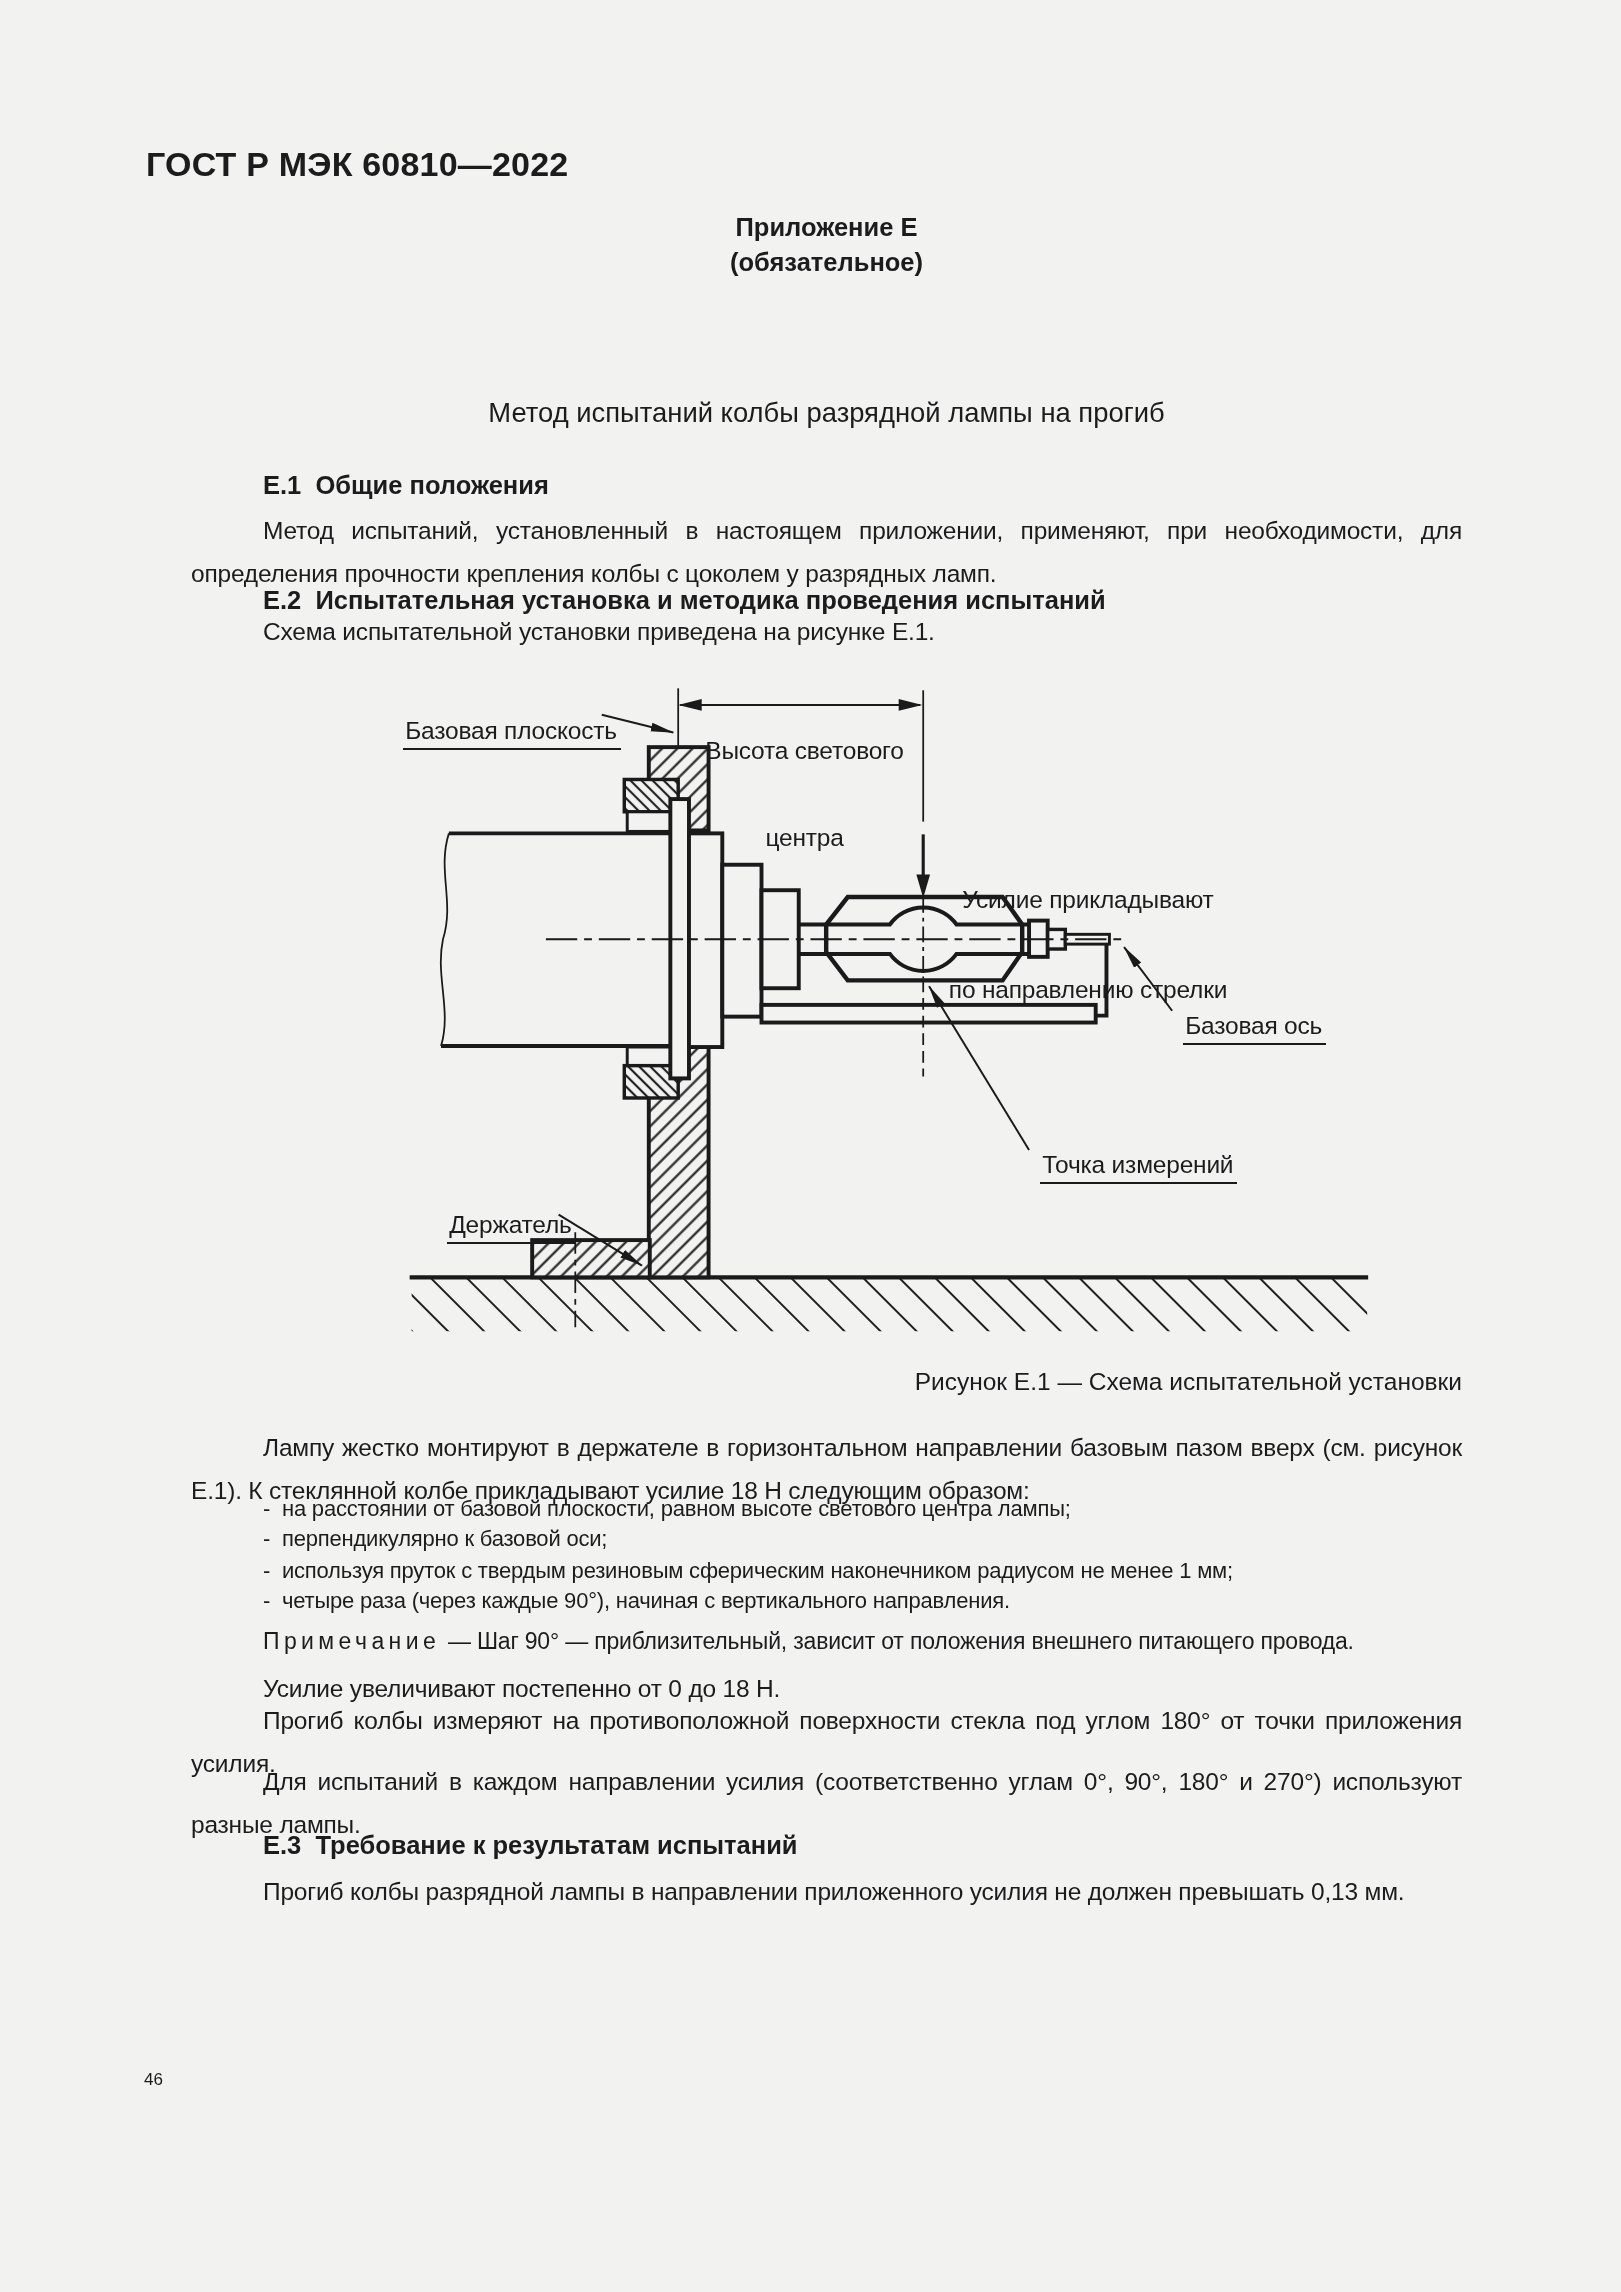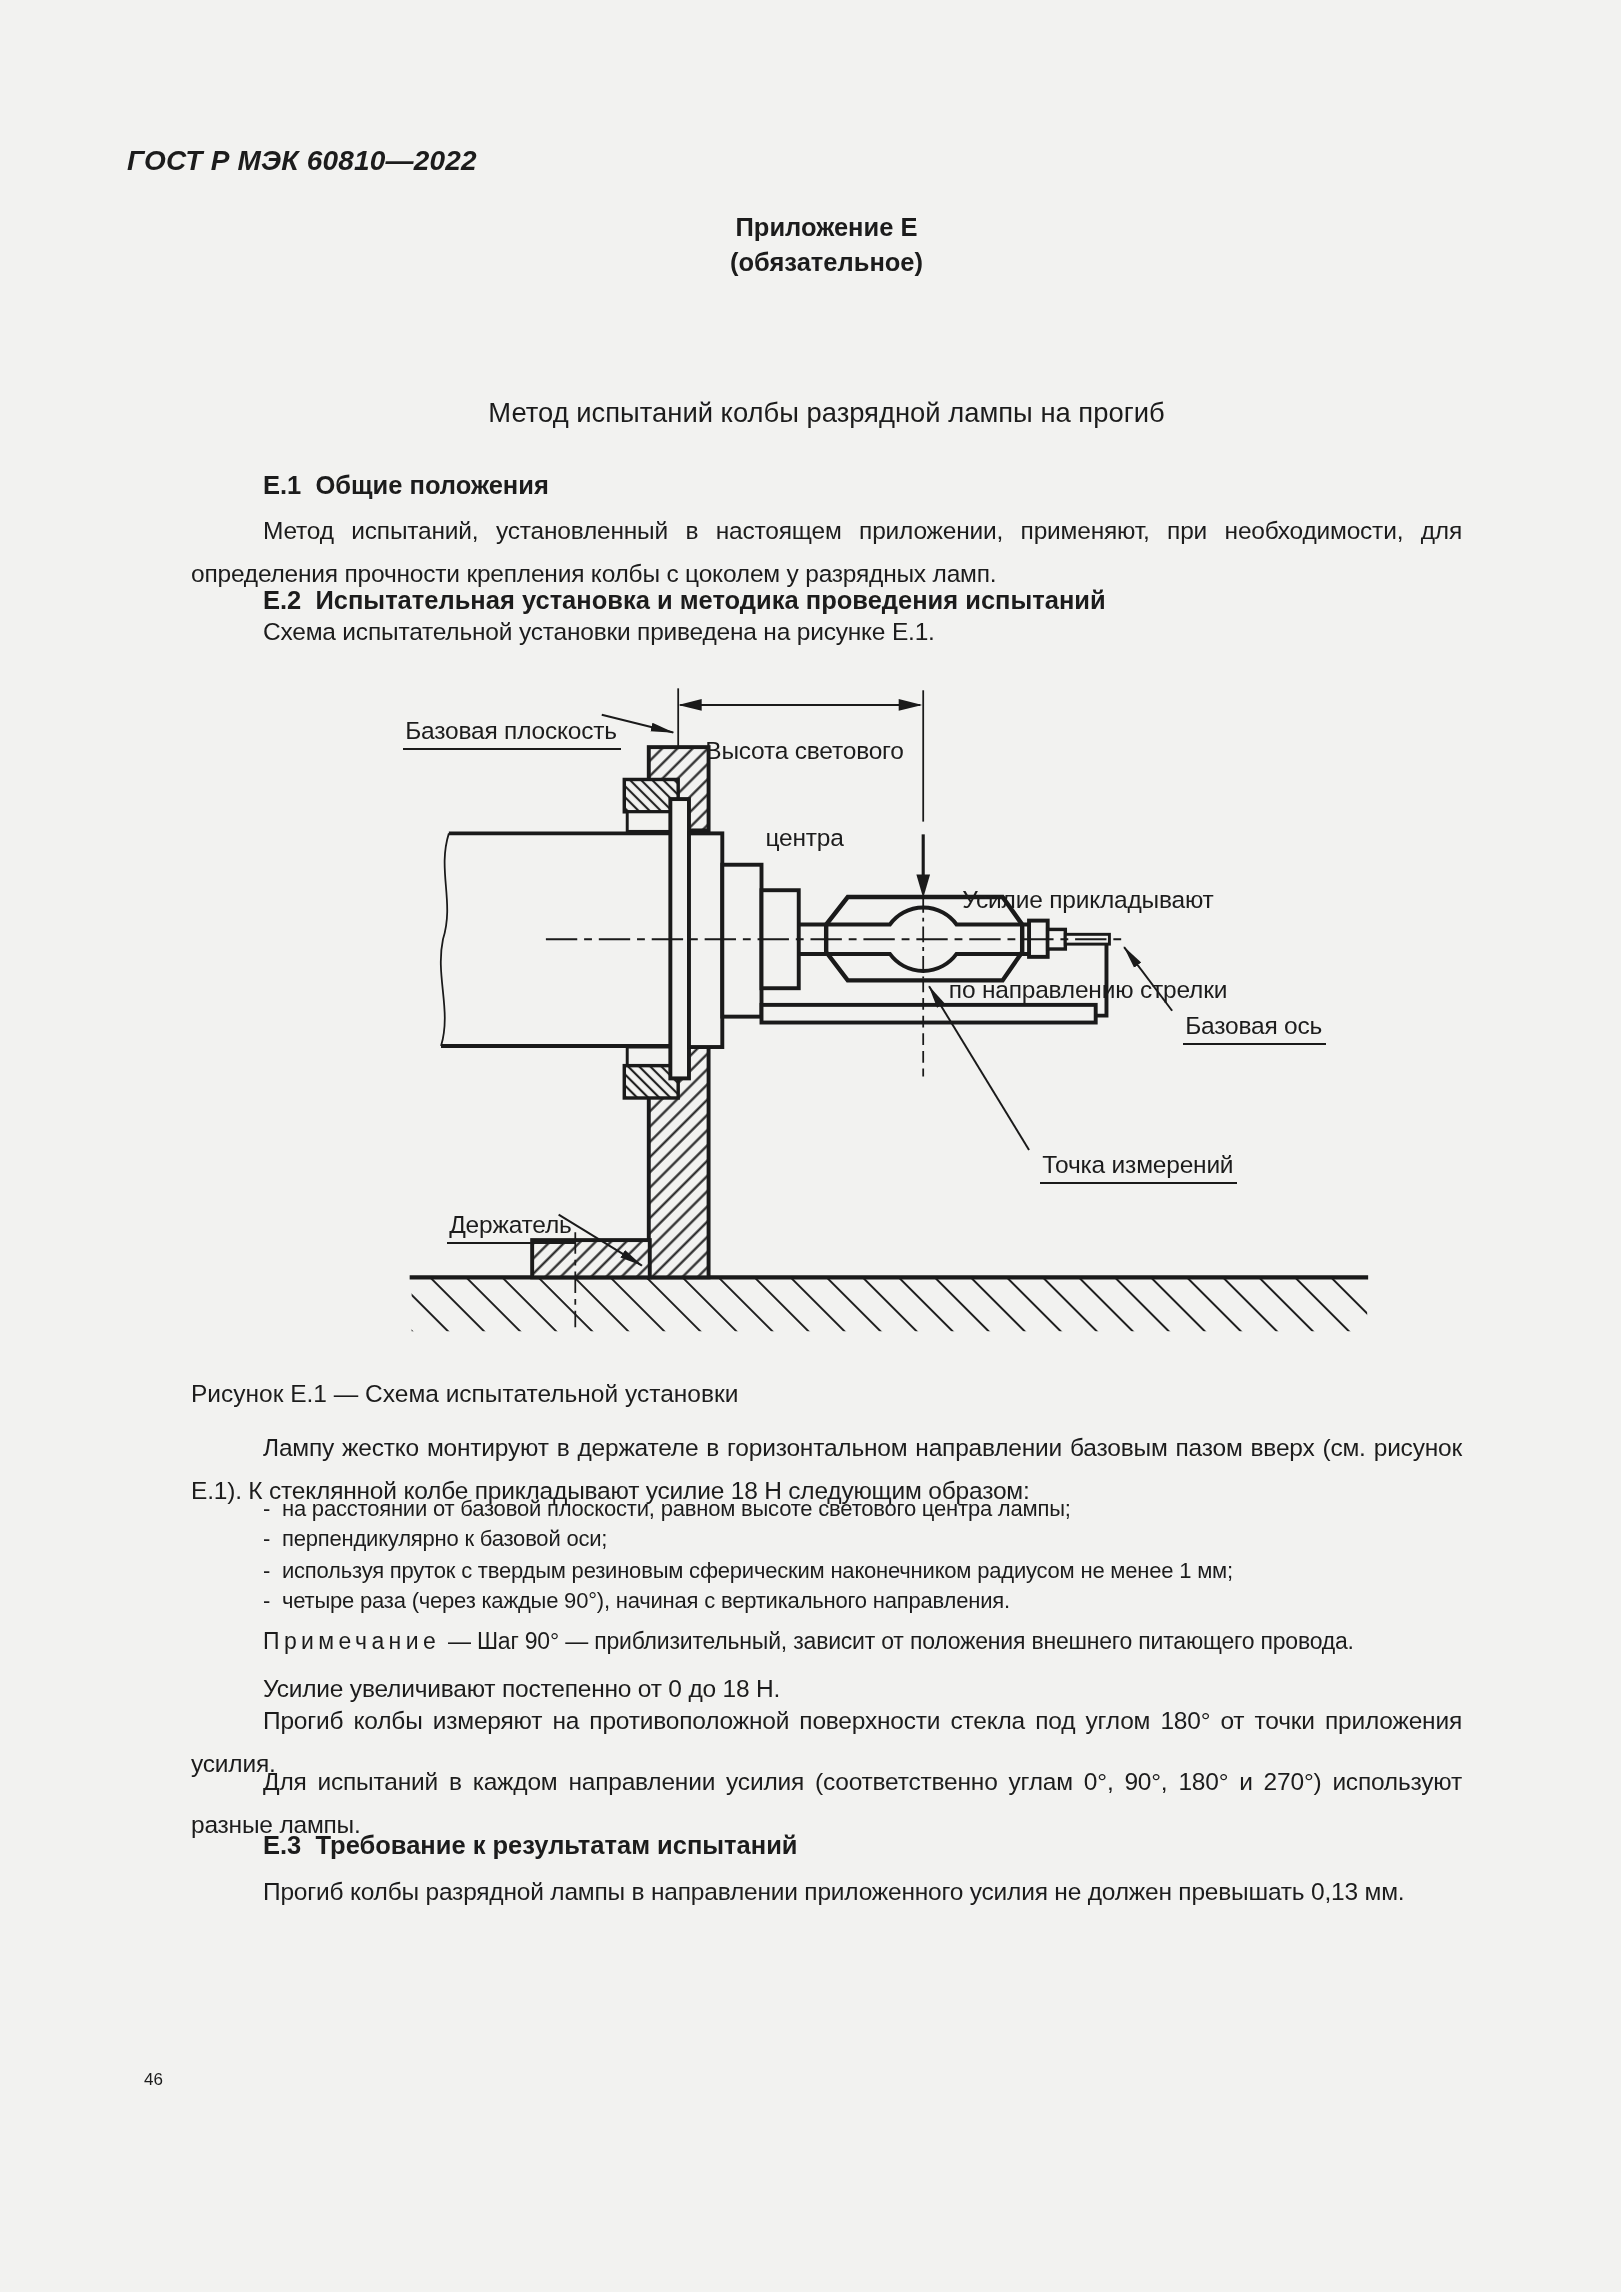--- a/index.html
+++ b/index.html
@@ -6,22 +6,22 @@
   body{
     width:1621px;height:2293px;position:relative;
     background:#f2f2f0;
     font-family:"Liberation Sans", sans-serif;
     color:#1c1c1c;
     -webkit-font-smoothing:antialiased;
   }
   .abs{position:absolute;}
   .t{white-space:pre-wrap;}
   .doc-header{
-    left:127px;top:145px;
-    font-size:28px;font-weight:bold;letter-spacing:0.2px;font-style:italic;
+    left:146px;top:145px;
+    font-size:34px;font-weight:bold;letter-spacing:0.2px;
   }
   .center-col{left:191px;width:1271px;text-align:center;}
   .appendix-line{font-size:25.5px;font-weight:bold;line-height:33px;}
   .doc-title{font-size:27.4px;font-weight:normal;}
   .heading{
     left:191px;width:1271px;
     padding-left:72px;box-sizing:border-box;
     font-size:25.5px;font-weight:bold;
   }
   .para{
@@ -37,23 +37,22 @@
     padding-left:72px;box-sizing:border-box;
     font-size:22px;line-height:31px;letter-spacing:-0.2px;
   }
   .note{
     left:191px;width:1271px;
     padding-left:72px;box-sizing:border-box;
     font-size:23px;line-height:29px;letter-spacing:-0.2px;
   }
   .note .nlabel{letter-spacing:4.4px;margin-right:7.8px;}
   .fig-caption{
-    left:191px;width:1271px;text-align:left;
+    left:191px;width:1271px;text-align:right;
     font-size:24.5px;
-    margin-top:12px;
   }
   .page-num{left:144px;top:2070px;font-size:17px;}
   
   .flabel{
     font-size:24.5px;line-height:29px;letter-spacing:-0.2px;
     color:#1c1c1c;white-space:pre;
   }
   .underlined{
     display:inline-block;
     border-bottom:2px solid #1a1a1a;

